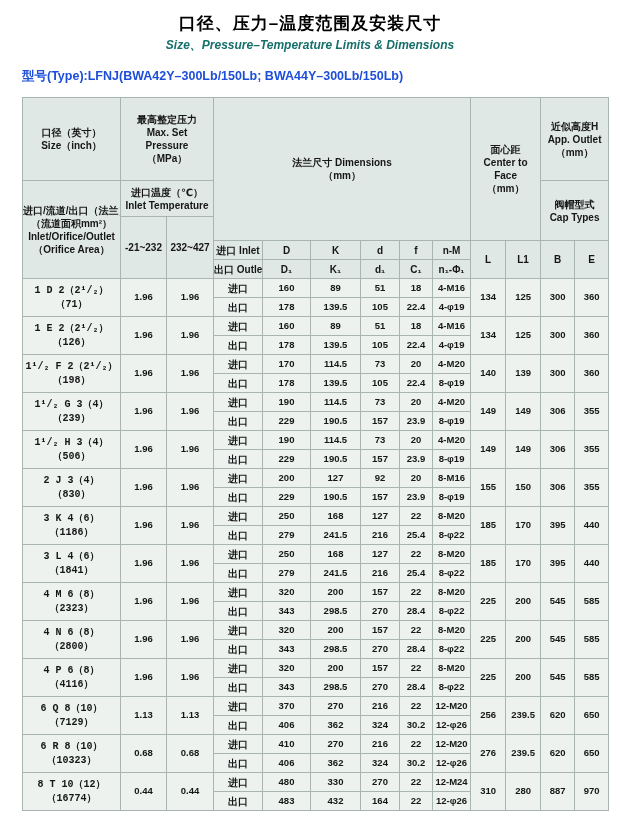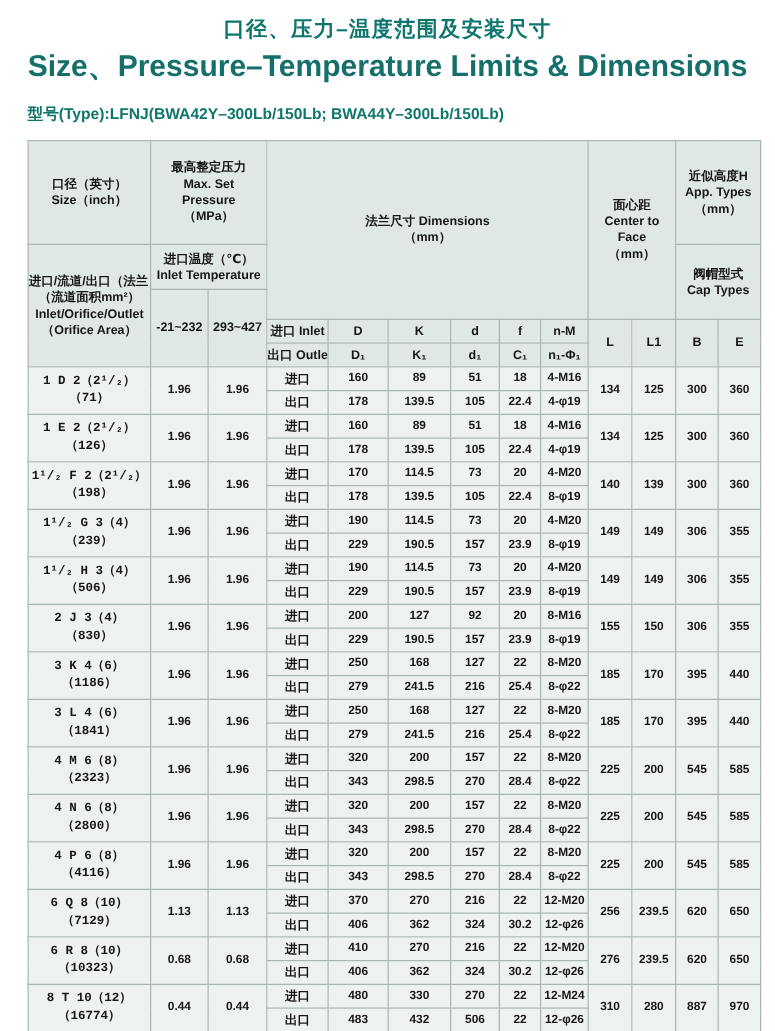--- a/index.html
+++ b/index.html
@@ -5,28 +5,28 @@
   html, body { margin: 0; padding: 0; }
   body {
     width: 620px; height: 825px;
     background: #ffffff;
     font-family: "Liberation Sans", "DejaVu Sans", sans-serif;
     color: #161616;
     overflow: hidden;
   }
   .titles { text-align: center; padding-top: 12px; }
   .title-zh {
-    font-size: 17px; font-weight: 700; color: #0f766e; letter-spacing: 1px;
+    font-size: 17px; font-weight: 700; color: #000000; letter-spacing: 1px;
   }
   .title-en {
-    font-size: 24px; font-weight: 700; color: #156f6a; margin-top: 2px;
+    font-size: 12px; font-weight: 700; color: #156f6a; margin-top: 2px; font-style: italic;
   }
   .type-line {
     margin: 14px 0 0 22px;
-    font-size: 12.5px; font-weight: 700; color: #0f766e;
+    font-size: 12.5px; font-weight: 700; color: #1d4ed8;
   }
   table.spec-table {
     margin: 12px 0 0 22px;
     width: 586px;
     border-collapse: collapse;
     table-layout: fixed;
   }
   .spec-table td {
     border: 1px solid #a9b6b0;
     background: #edf2ef;
@@ -95,21 +95,21 @@
         <div>（mm）</div>
       </td>
       <td colspan="2" rowspan="3">
         <div>面心距</div>
         <div>Center to</div>
         <div>Face</div>
         <div>（mm）</div>
       </td>
       <td colspan="2">
         <div>近似高度H</div>
-        <div>App. Types</div>
+        <div>App. Outlet</div>
         <div>（mm）</div>
       </td>
     </tr>
     <tr class="hr2">
       <td rowspan="4">
         <div>进口/流道/出口（法兰）</div>
         <div>（流道面积mm²）</div>
         <div>Inlet/Orifice/Outlet</div>
         <div>（Orifice Area）</div>
       </td>
@@ -117,21 +117,21 @@
         <div>进口温度（℃）</div>
         <div>Inlet Temperature</div>
       </td>
       <td colspan="2" rowspan="2">
         <div>阀帽型式</div>
         <div>Cap Types</div>
       </td>
     </tr>
     <tr class="hr3">
       <td rowspan="3">-21~232</td>
-      <td rowspan="3">293~427</td>
+      <td rowspan="3">232~427</td>
     </tr>
     <tr class="hr4">
       <td class="lab">进口 Inlet</td>
       <td>D</td>
       <td>K</td>
       <td>d</td>
       <td>f</td>
       <td>n-M</td>
       <td rowspan="2">L</td>
       <td rowspan="2">L1</td>
@@ -501,18 +501,18 @@
         <td>12-M24</td>
         <td rowspan="2">310</td>
         <td rowspan="2">280</td>
         <td rowspan="2">887</td>
         <td rowspan="2">970</td>
       </tr>
       <tr>
         <td class="lab">出口</td>
         <td>483</td>
         <td>432</td>
-        <td>506</td>
+        <td>164</td>
         <td>22</td>
         <td>12-φ26</td>
       </tr>
     </tbody>
 </table>
 
 </body></html>

